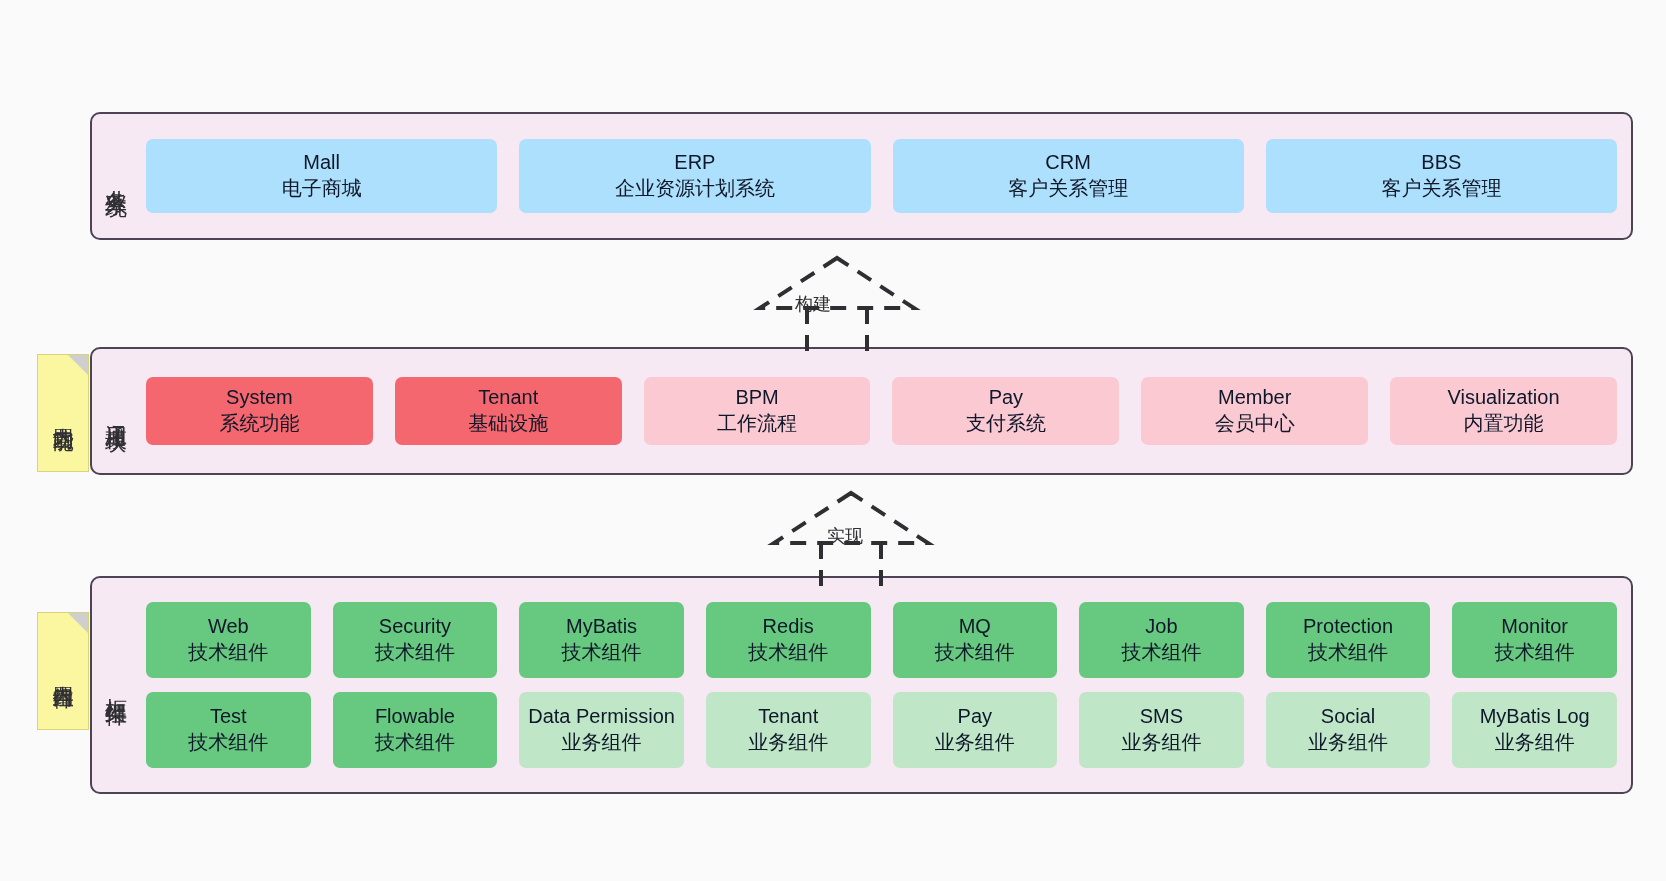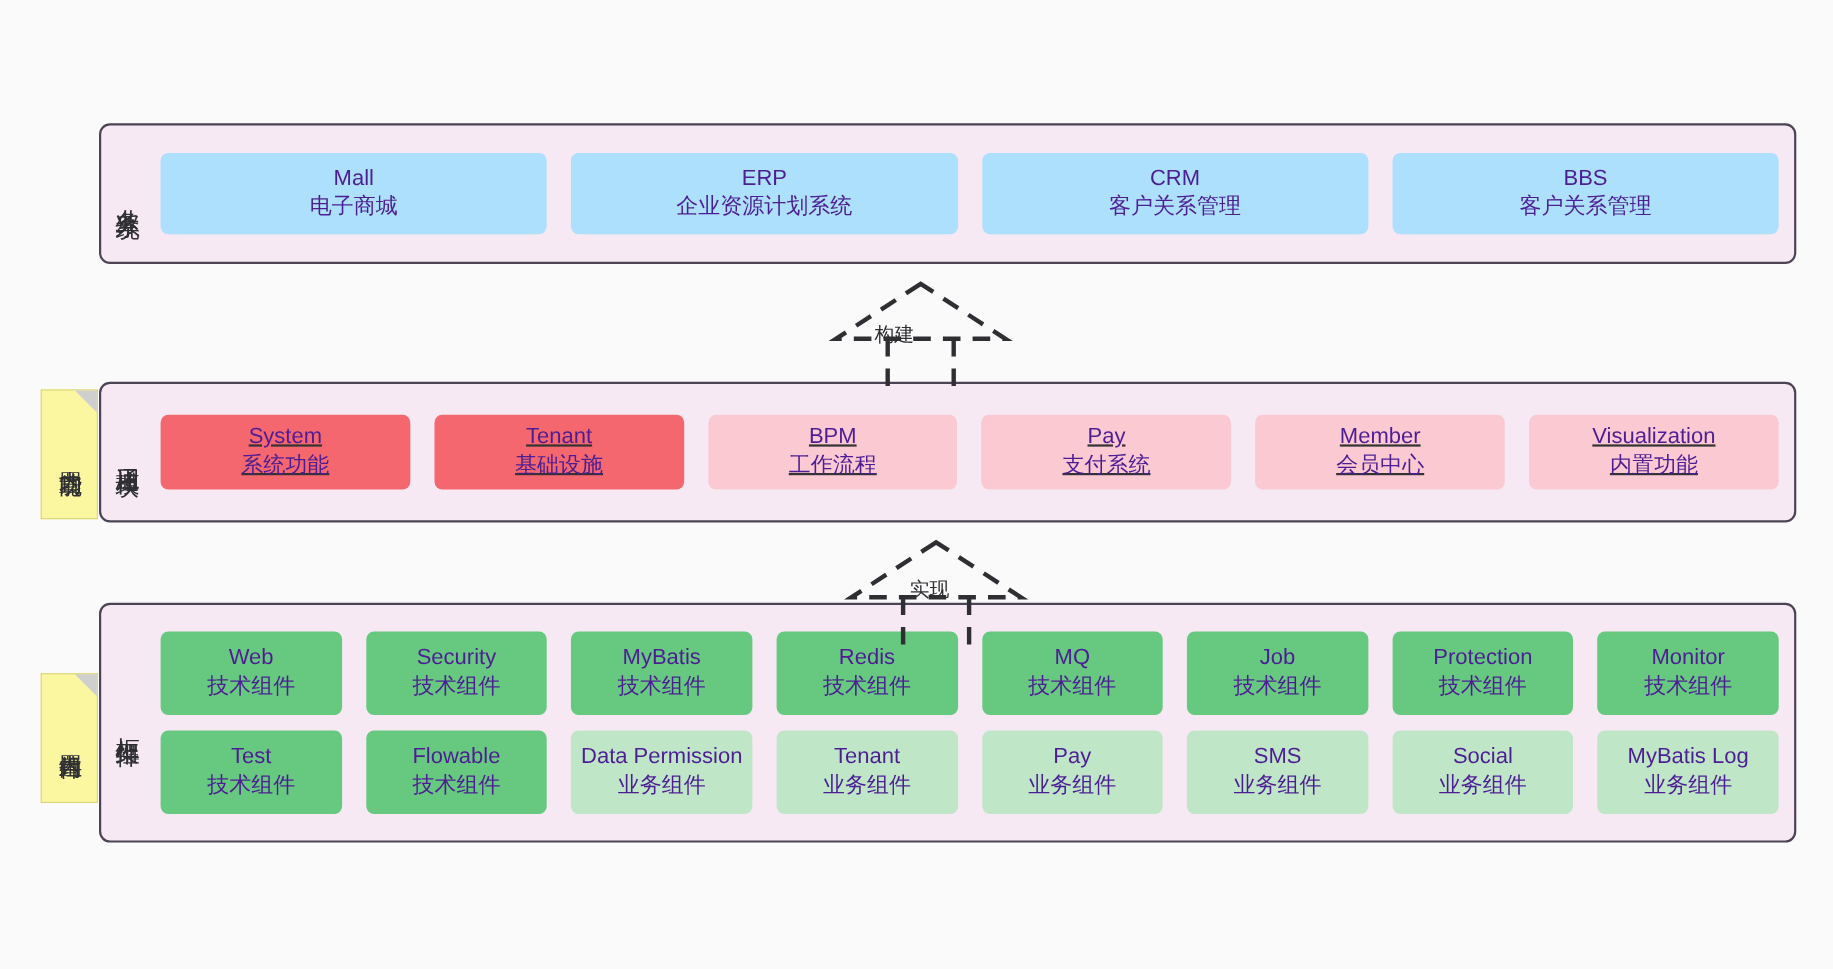--- a/index.html
+++ b/index.html
@@ -69,46 +69,46 @@
   .cell {
     flex: 1 1 0;
     border-radius: 7px;
     display: flex;
     flex-direction: column;
     align-items: center;
     justify-content: center;
     text-align: right;
     font-size: 20px;
     line-height: 1.28;
-    color: #4c1d95;
+    color: #0f172a;
     box-sizing: border-box;
     padding: 4px 6px;
     user-select: none;
   }
   .cell .t1 { display: block; }
   .cell .t2 { display: block; }
 
   
   .c-blue        { background: #ade0fc; }
   .c-red         { background: #f4676e; }
   .c-pink        { background: #fbc9d1; }
   .c-green       { background: #67c97f; }
   .c-green-light { background: #bfe7c7; }
 
   
   #layer-business { left: 90px;  top: 112px; width: 1543px; height: 128px; }
   #layer-common   { left: 90px;  top: 347px; width: 1543px; height: 128px; }
-  #layer-frame    { left: 90px;  top: 548px; width: 1543px; height: 218px; }
+  #layer-frame    { left: 90px;  top: 576px; width: 1543px; height: 218px; }
 
   #layer-business .layer-body { padding-left: 6px; }
   #layer-common   .layer-body { padding-left: 6px; }
   #layer-frame    .layer-body { padding-left: 6px; }
 
   #layer-business .row { height: 74px; }
-  #layer-common   .row { height: 68px; text-decoration: underline; }
+  #layer-common   .row { height: 68px; }
   #layer-frame    .row { height: 76px; }
 
   
   .note {
     position: absolute;
     width: 52px;
     background: #fbf7a0;
     border: 1px solid #d9d47a;
     display: flex;
     align-items: center;

